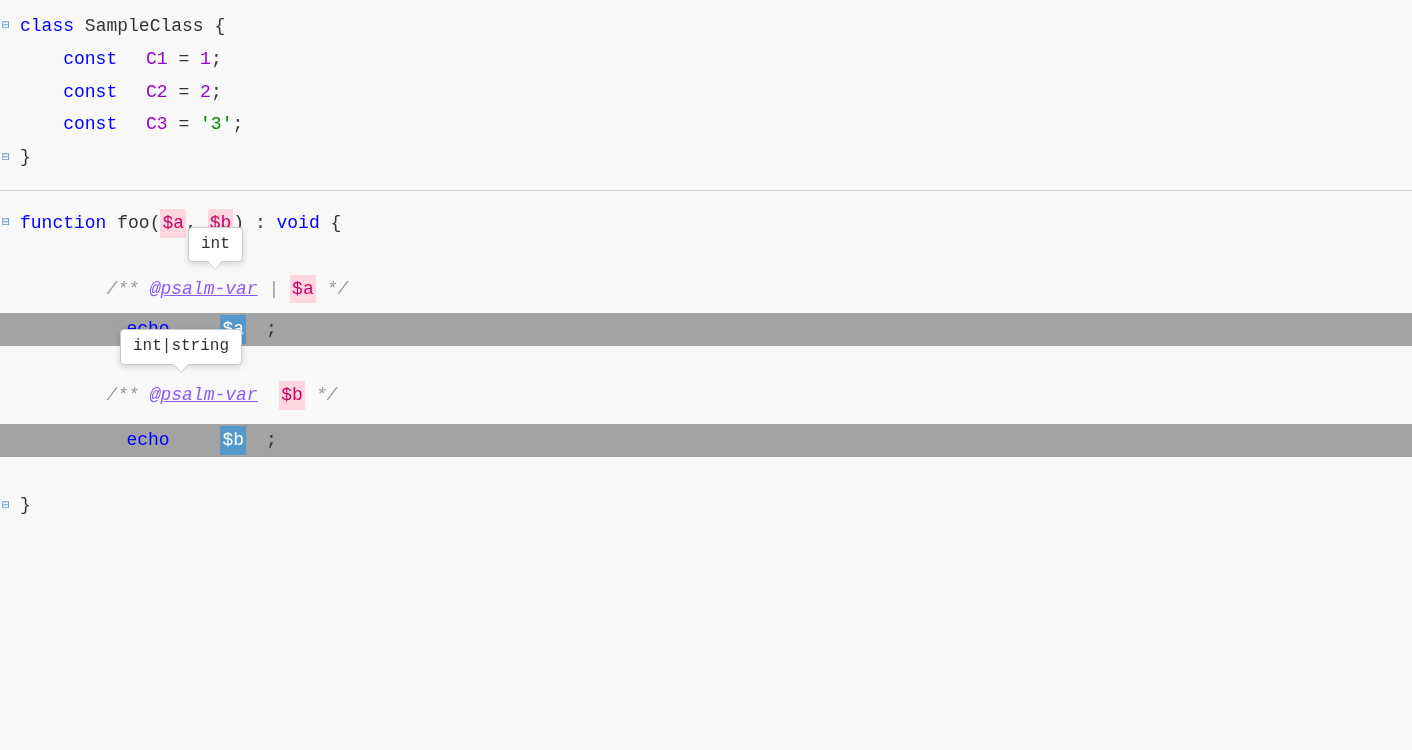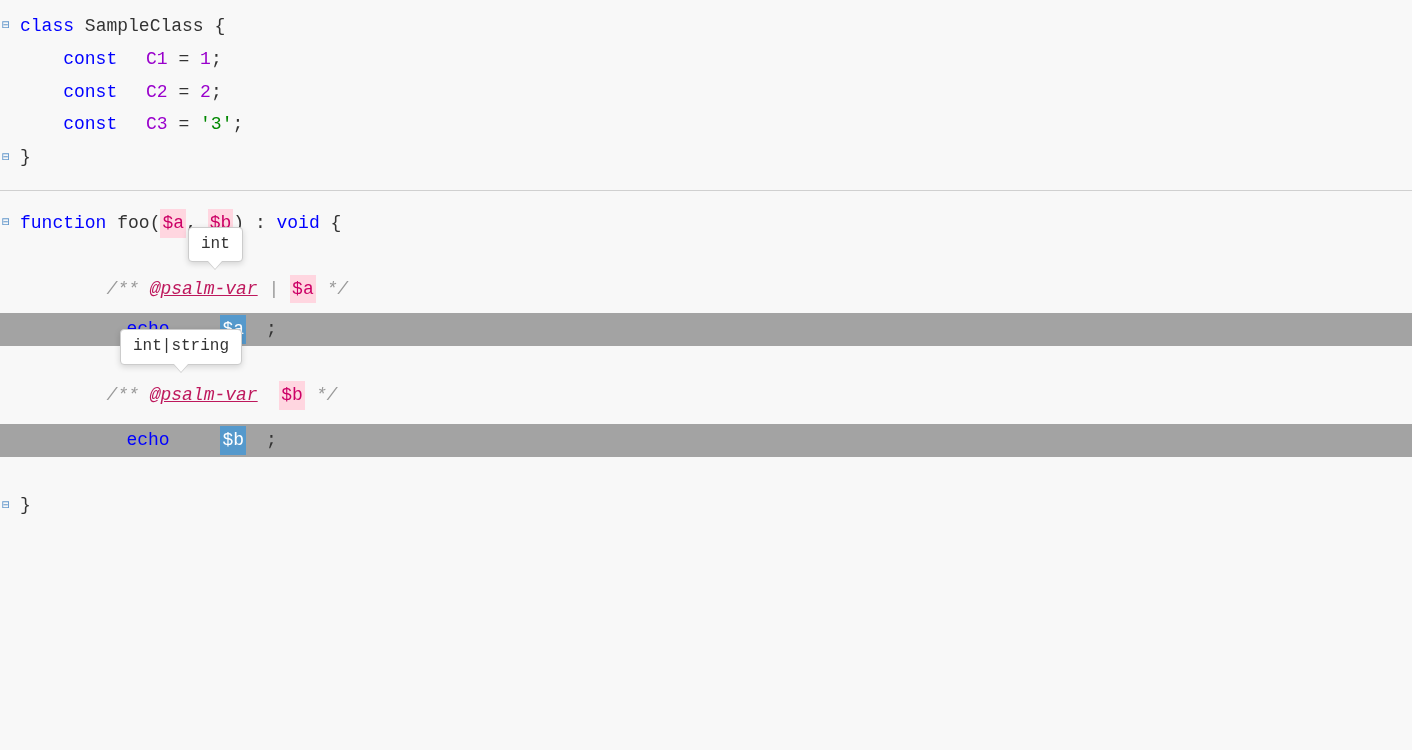--- a/index.html
+++ b/index.html
@@ -60,21 +60,21 @@
 
     
     .kw-blue { color: #0000ff; }
     .kw-purple { color: #9900cc; margin-left: 18px; }
     .kw-void { color: #0000ff; }
     .var-pink-bg { color: #cc0066; background: #ffd6e0; padding: 0 2px; }
     .var-blue-bg { color: #ffffff; background: #5599cc; padding: 0 2px; }
     .num-purple { color: #9900cc; }
     .str-green { color: #008800; }
     .comment-gray { color: #999999; font-style: italic; }
-    .psalm-tag { color: #be185d; text-decoration: underline; font-style: italic; }
+    .psalm-tag { color: #8b5cf6; text-decoration: underline; font-style: italic; }
     .class-type { color: #333333; font-style: italic; }
     .plain { color: #333333; }
 
     
     .tooltip-container {
       position: relative;
       display: inline-block;
     }
 
     .tooltip-bubble {

